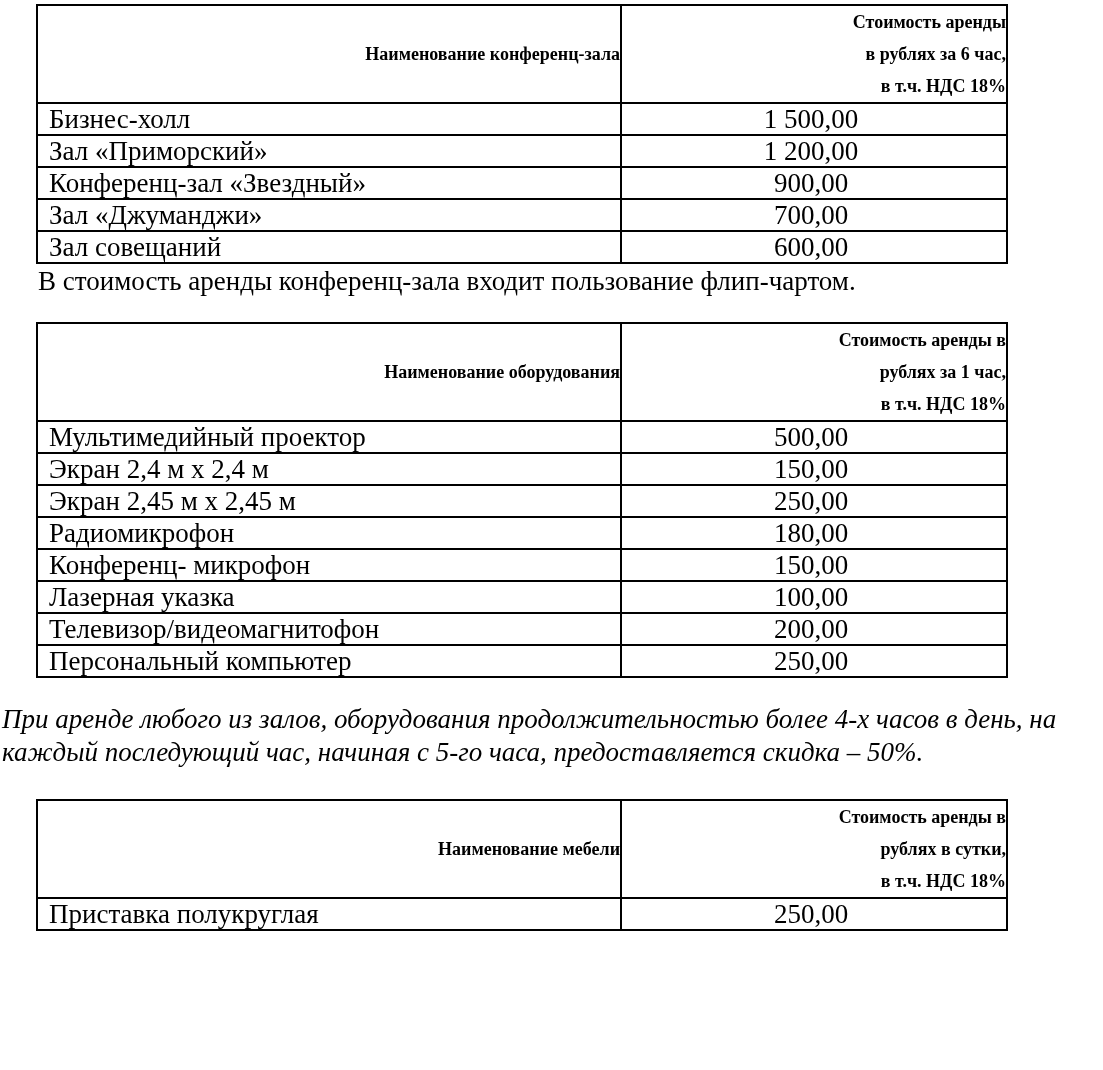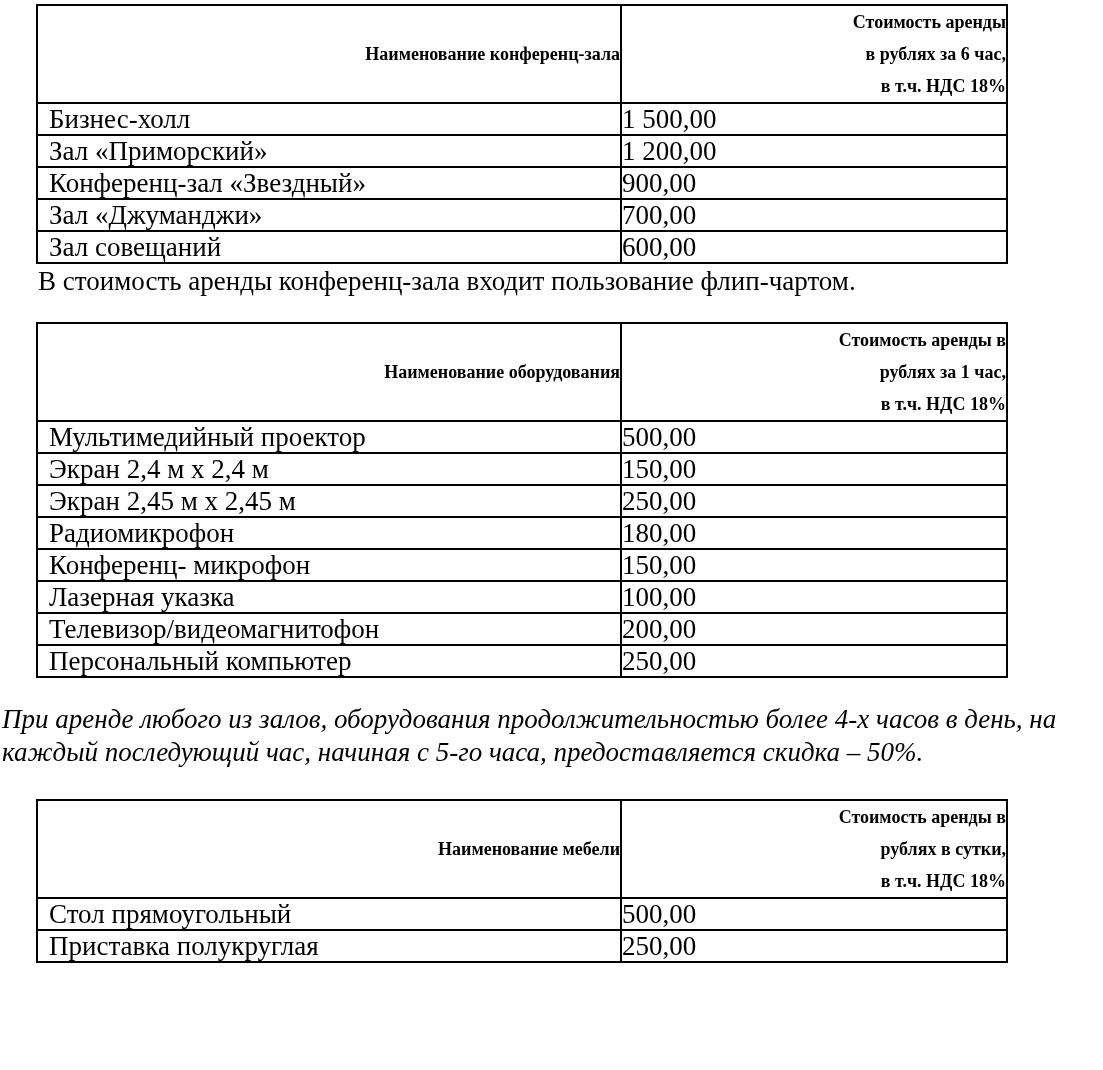--- a/index.html
+++ b/index.html
@@ -38,21 +38,21 @@
     vertical-align: middle;
     height: 96px;
   }
   table.price-table td {
     font-size: 27px;
     line-height: 30px;
     height: 16px;
     vertical-align: middle;
   }
   td.cell-name  { text-align: left;  padding-left: 11px;  }
-  td.cell-price { text-align: left; padding-right: 6px; margin-left: 12px; }
+  td.cell-price { text-align: center; padding-right: 6px; margin-left: 12px; }
   .t1 { margin-top: 4px; }
   .note {
     margin: 0 0 0 38px;
     font-size: 27px;
     line-height: 34px;
   }
   .t2 { margin-top: 24px; }
   .italic-note {
     margin: 25px 0 0 2px;
     font-style: italic;
@@ -173,23 +173,19 @@
         <th>Наименование мебели</th>
         <th>
           <div>Стоимость аренды в</div>
           <div>рублях в сутки,</div>
           <div>в т.ч. НДС 18%</div>
         </th>
       </tr>
     </thead>
     <tbody>
       <tr>
-        <td class="cell-name">Стол прямоугольный</td>
-        <td class="cell-price">500,00</td>
-      </tr>
-      <tr>
         <td class="cell-name">Приставка полукруглая</td>
         <td class="cell-price">250,00</td>
       </tr>
     </tbody>
   </table>
 
 </div>
 
 </body></html>

